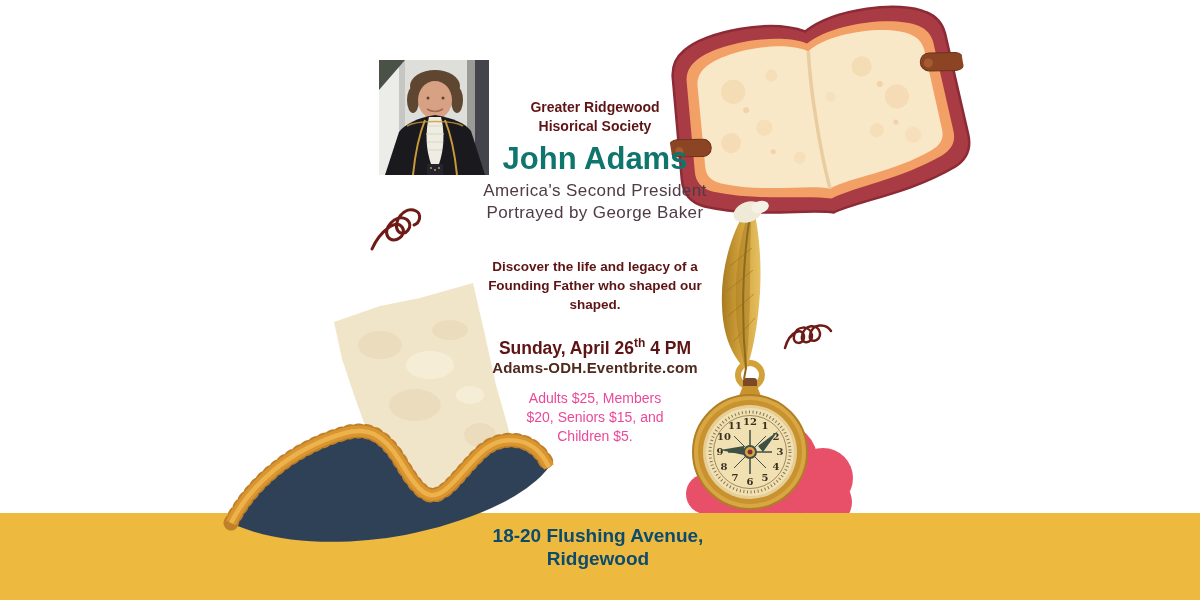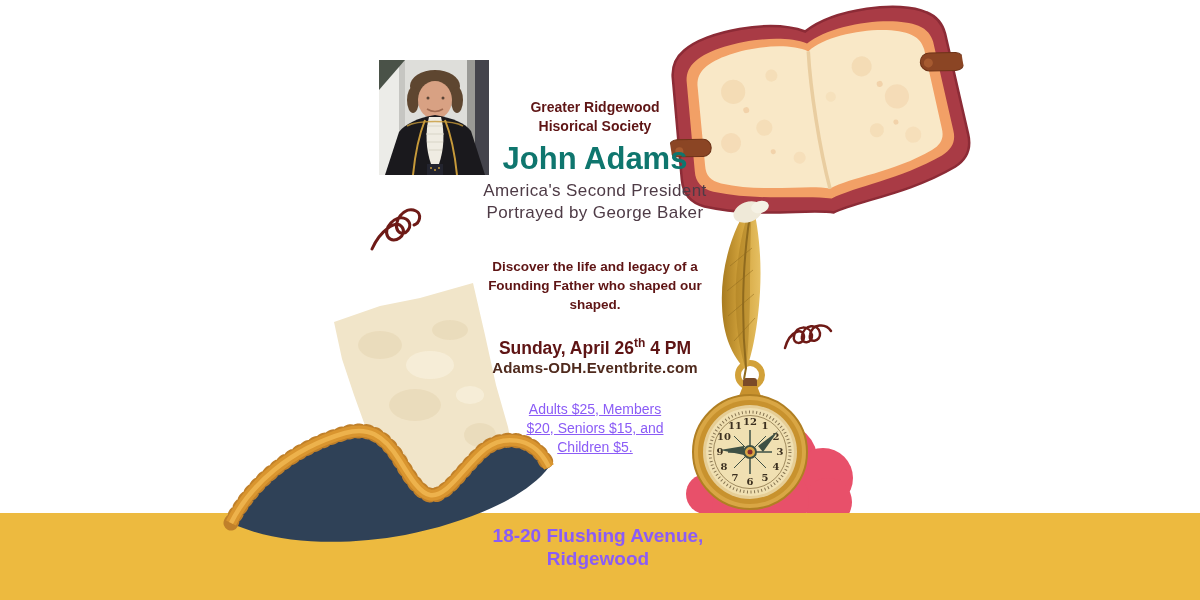--- a/index.html
+++ b/index.html
@@ -34,25 +34,25 @@
   
   .text-col { left:445px; top:98px; width:300px; text-align:center; z-index:5; }
   .text-col div { white-space:nowrap; }
   .society  { font-size:14px; font-weight:bold; color:#5E1414; line-height:19px; }
   .title    { font-size:31px; font-weight:bold; color:#0f766e; line-height:26px; margin:10px 0 0 0; }
   .subtitle { margin-top:8px; font-size:17px; color:#4E3B46; line-height:21.5px; letter-spacing:0.4px; }
   .desc     { margin-top:34px; font-size:13.5px; font-weight:bold; color:#5E1414; line-height:19px; }
   .date     { margin-top:22px; font-size:17.5px; font-weight:bold; color:#5E1414; }
   .date sup { font-size:12px; }
   .website  { font-size:15px; font-weight:bold; color:#4F2A1D; letter-spacing:0.2px; }
-  .prices   { margin-top:24px; font-size:14px; color:#8b5cf6; line-height:19px;text-decoration:underline; }
+  .prices   { margin-top:13px; font-size:14px; color:#ec4899; line-height:19px; }
 
   
   .footer-text { left:0; right:4px; top:524px; text-align:center; z-index:5;
-                 font-size:19px; font-weight:bold; color:#8b5cf6; line-height:23px; }
+                 font-size:19px; font-weight:bold; color:#0c4a6e; line-height:23px; }
 </style>
 </head>
 <body>
 
 <div class="poster">
 
   <div class="abs photo">
     <svg width="110" height="115" viewBox="0 0 110 115">
       <rect x="0" y="0" width="20" height="115" fill="#ECECE8"></rect>
       <rect x="20" y="0" width="6" height="115" fill="#C6C6C2"></rect>

